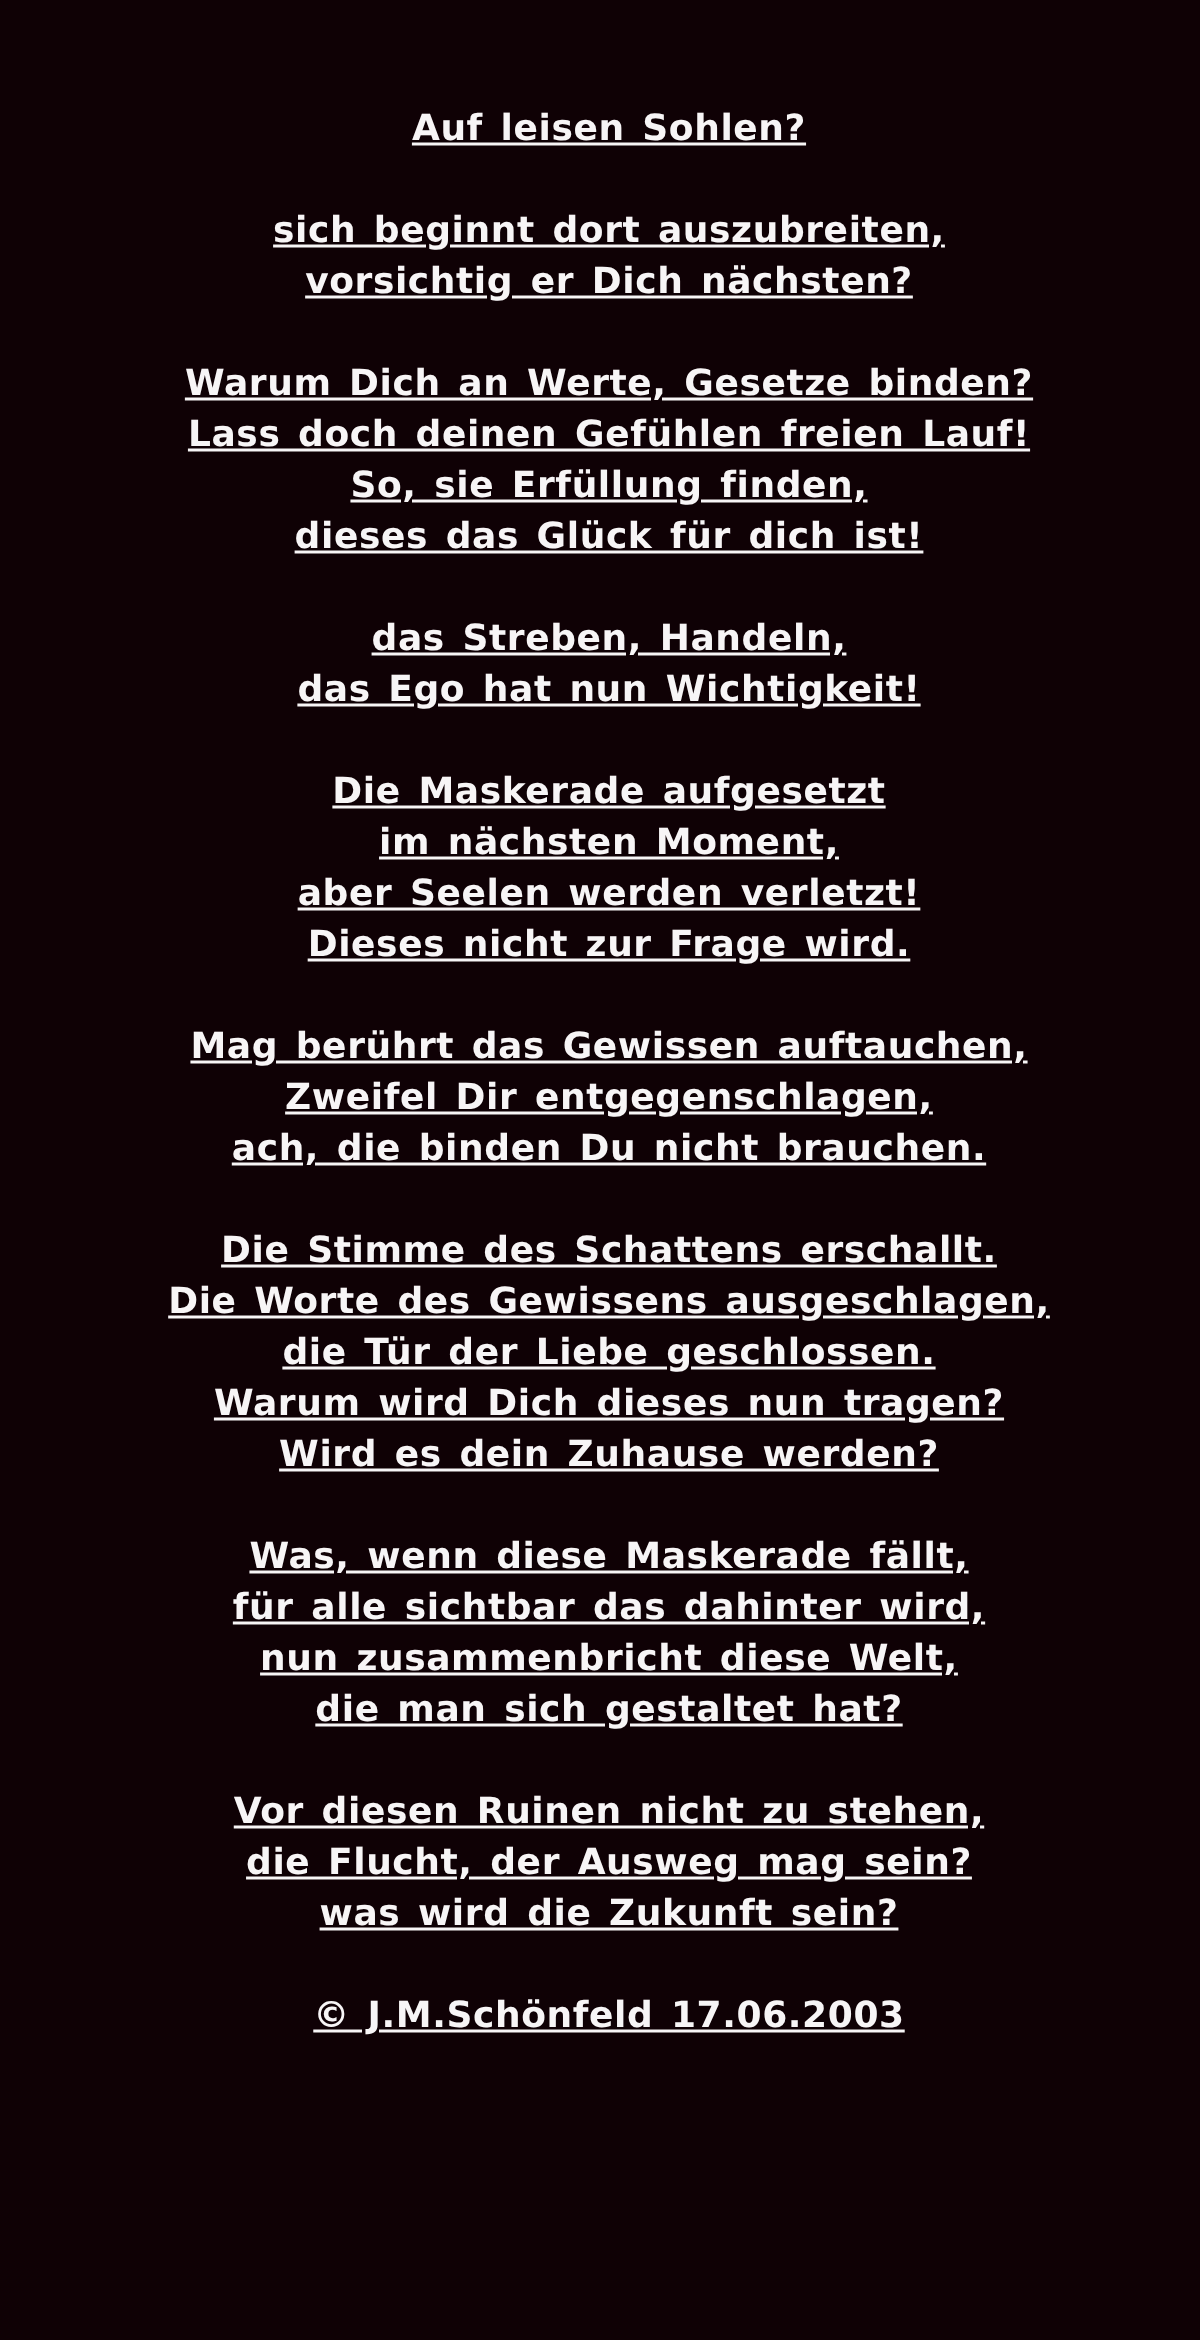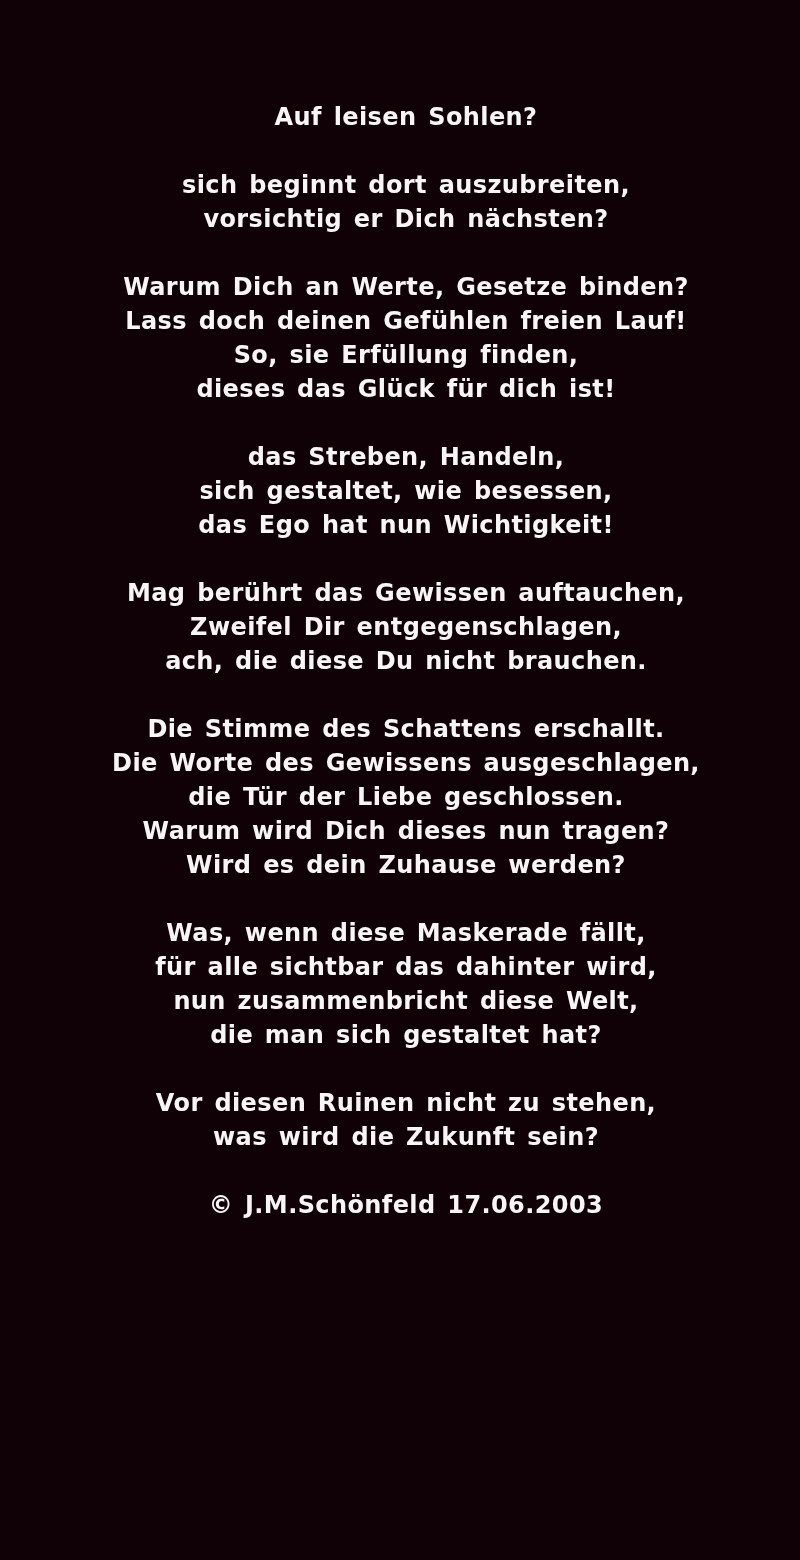--- a/index.html
+++ b/index.html
@@ -11,27 +11,28 @@
     position: relative;
     width: 800px;
     height: 1560px;
     background: #0f0105;
     overflow: hidden;
     font-family: "DejaVu Sans", sans-serif;
     font-weight: bold;
     color: #f7f5f6;
   }
   .poem {
-    padding-top: 100px;
+    padding-top: 68px;
     padding-left: 12px; 
     text-align: center;
     font-size: 24px;
     line-height: 34px;
     letter-spacing: 0.4px;
     word-spacing: 3px;
+    text-decoration: underline;
   }
   .poem-title {
     margin-bottom: 34px;
     white-space: nowrap;
   }
   .stanza {
     margin-bottom: 34px;
   }
   .line {
     white-space: nowrap;
@@ -56,47 +57,53 @@
 
     <div class="stanza">
       <div class="line">Warum Dich an Werte, Gesetze binden?</div>
       <div class="line">Lass doch deinen Gefühlen freien Lauf!</div>
       <div class="line">So, sie Erfüllung finden,</div>
       <div class="line">dieses das Glück für dich ist!</div>
     </div>
 
     <div class="stanza">
       <div class="line">das Streben, Handeln,</div>
-      <div class="line">sich gestaltet, wie besessen,</div>
       <div class="line">das Ego hat nun Wichtigkeit!</div>
     </div>
 
+    <div class="stanza">
+      <div class="line">Die Maskerade aufgesetzt</div>
+      <div class="line">im nächsten Moment,</div>
+      <div class="line">aber Seelen werden verletzt!</div>
+      <div class="line">Dieses nicht zur Frage wird.</div>
+    </div>
 
     <div class="stanza">
       <div class="line">Mag berührt das Gewissen auftauchen,</div>
       <div class="line">Zweifel Dir entgegenschlagen,</div>
-      <div class="line">ach, die diese Du nicht brauchen.</div>
+      <div class="line">ach, die binden Du nicht brauchen.</div>
     </div>
 
     <div class="stanza">
       <div class="line">Die Stimme des Schattens erschallt.</div>
       <div class="line">Die Worte des Gewissens ausgeschlagen,</div>
       <div class="line">die Tür der Liebe geschlossen.</div>
       <div class="line">Warum wird Dich dieses nun tragen?</div>
       <div class="line">Wird es dein Zuhause werden?</div>
     </div>
 
     <div class="stanza">
       <div class="line">Was, wenn diese Maskerade fällt,</div>
       <div class="line">für alle sichtbar das dahinter wird,</div>
       <div class="line">nun zusammenbricht diese Welt,</div>
       <div class="line">die man sich gestaltet hat?</div>
     </div>
 
     <div class="stanza">
       <div class="line">Vor diesen Ruinen nicht zu stehen,</div>
+      <div class="line">die Flucht, der Ausweg mag sein?</div>
       <div class="line">was wird die Zukunft sein?</div>
     </div>
 
     <div class="copyright">© J.M.Schönfeld 17.06.2003</div>
 
   </div>
 </div>
 
 </body></html>

